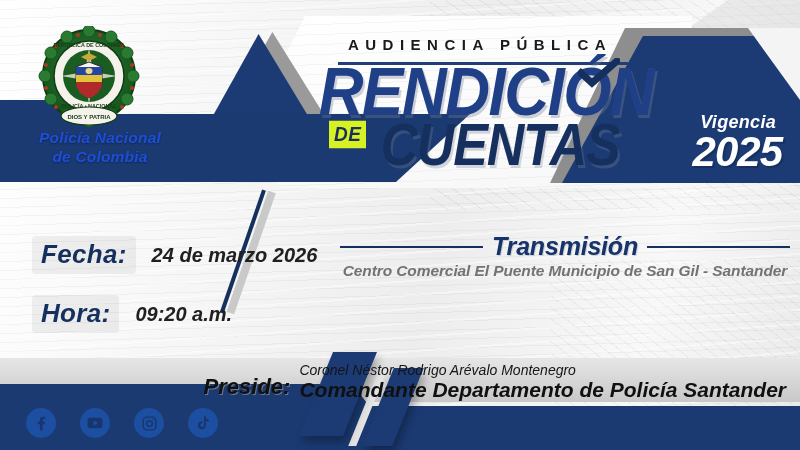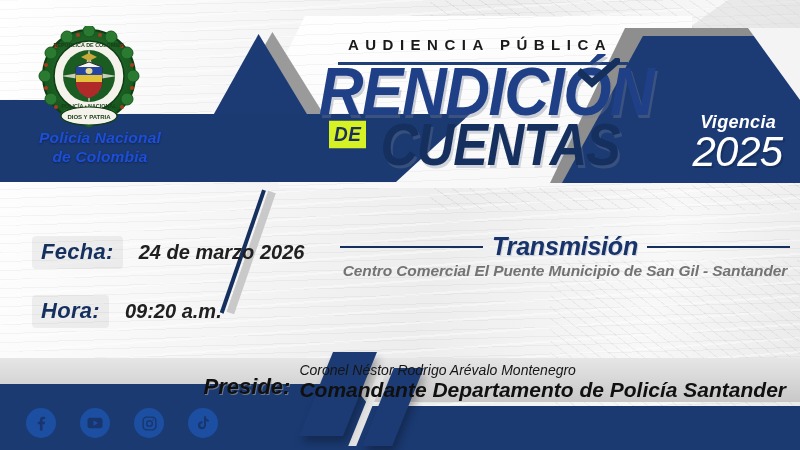--- a/index.html
+++ b/index.html
@@ -103,27 +103,27 @@
     transform:scaleY(1.14);}
   .de-badge{position:absolute;left:329px;top:122px;background:#d6f224;color:#1b2f59;
     font-size:19px;font-weight:bold;font-style:italic;padding:1px 5px 2px 5px;
     letter-spacing:.5px;transform:scaleY(1.1);}
   .check{position:absolute;left:578px;top:58px;width:42px;height:30px;}
 
   
   .vig-label{position:absolute;right:24px;top:112px;width:160px;text-align:right;
     color:#ffffff;font-size:18px;font-weight:600;font-style:italic;letter-spacing:.3px;}
   .vig-year{position:absolute;right:18px;top:131px;width:160px;text-align:right;
-    color:#ffffff;font-size:42px;font-weight:normal;font-style:italic;line-height:1;
+    color:#ffffff;font-size:42px;font-weight:bold;font-style:italic;line-height:1;
     letter-spacing:-1px;text-shadow:2px 2px 0 rgba(0,0,0,.18);}
 
   
   .info-row{position:absolute;display:flex;align-items:center;}
   .info-lbl{background:rgba(0,0,0,.055);border-radius:4px;padding:3px 9px 4px 9px;
-    color:#15305e;font-weight:bold;font-style:italic;font-size:22px;letter-spacing:.3px;}
+    color:#15305e;font-weight:bold;font-style:italic;font-size:26px;letter-spacing:.3px;}
   .info-val{color:#202020;font-weight:bold;font-style:italic;font-size:20px;margin-left:16px;}
   #fecha-row{left:32px;top:236px;}
   #hora-row{left:32px;top:295px;}
 
   
   .tr-head{position:absolute;left:340px;top:232px;width:450px;display:flex;align-items:center;gap:9px;}
   .tr-rule{flex:1;height:2px;background:#15305e;}
   .tr-title{color:#17336a;font-size:25px;font-weight:bold;font-style:italic;letter-spacing:-.2px;
     text-shadow:1px 1px 0 rgba(150,160,180,.4);}
   .tr-sub{position:absolute;left:330px;top:262px;width:470px;text-align:center;

